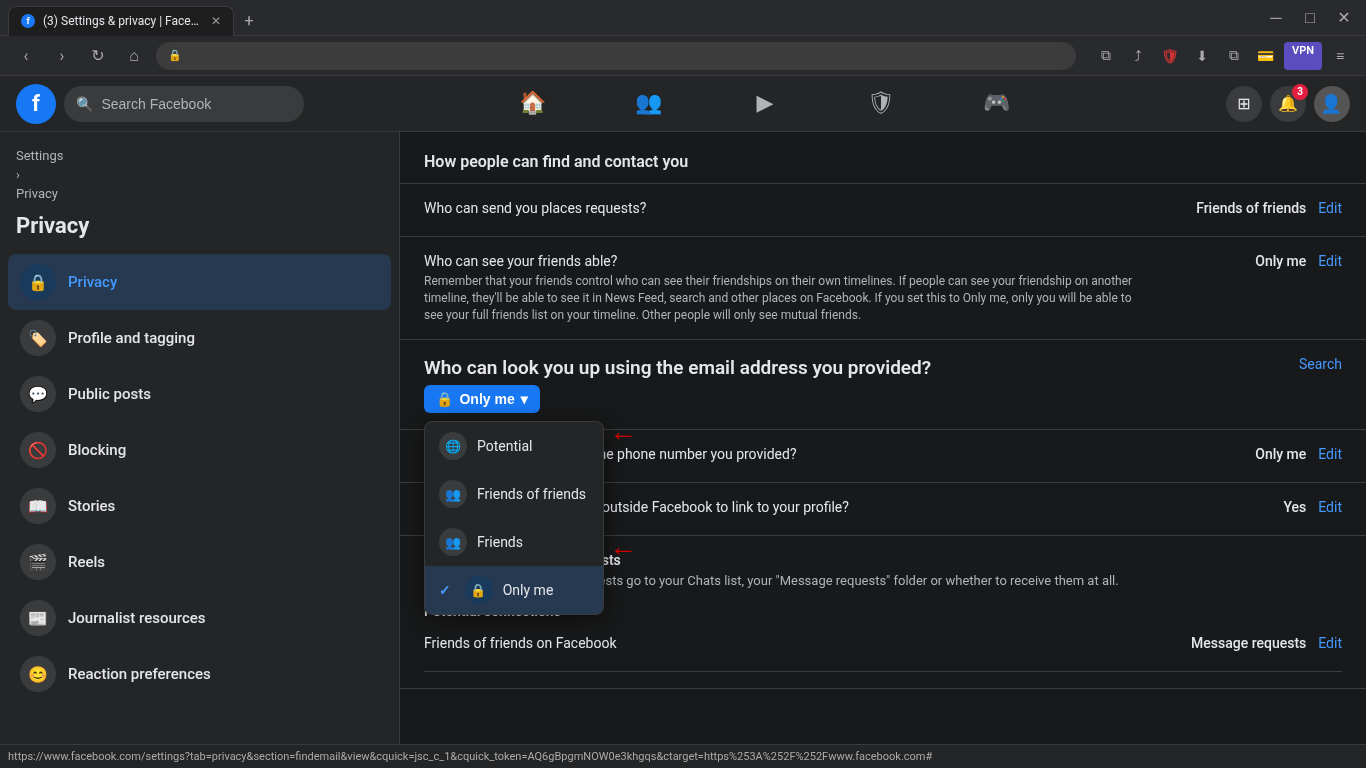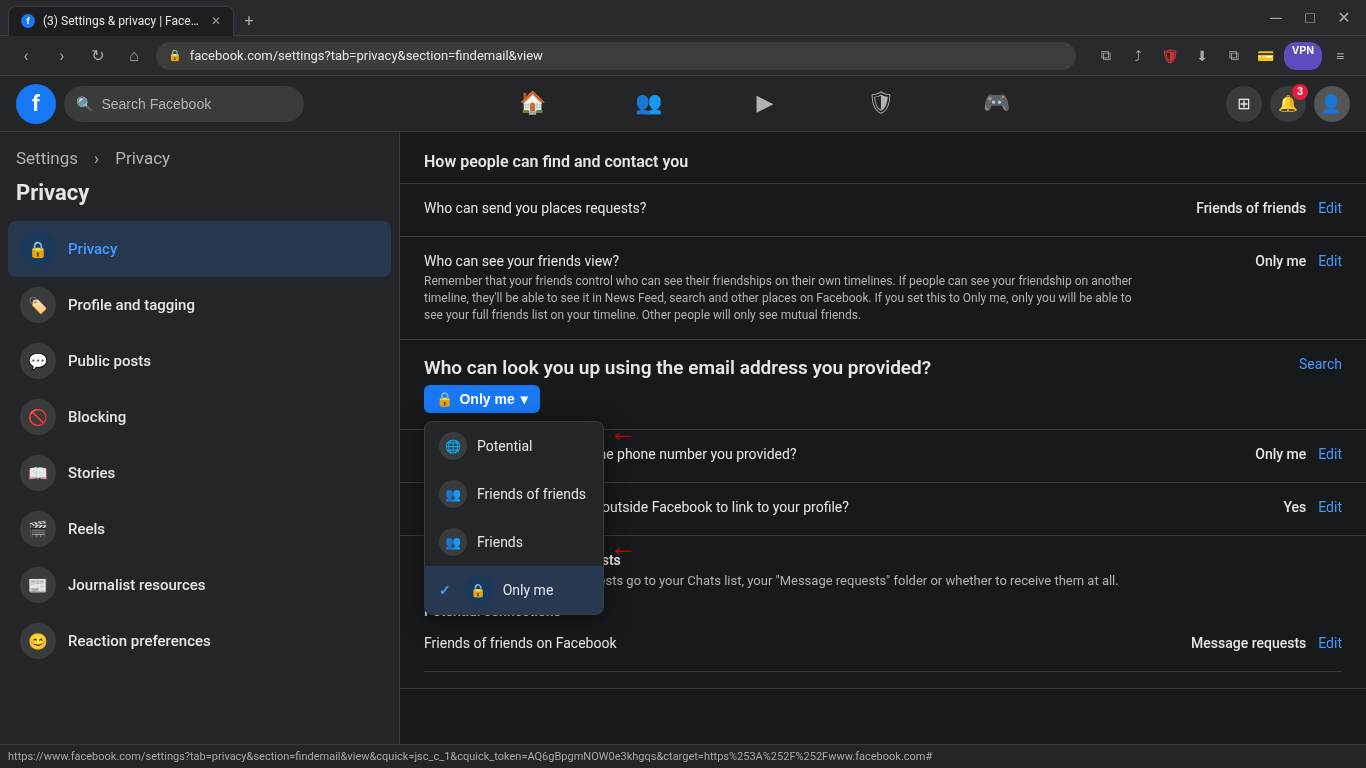--- a/index.html
+++ b/index.html
@@ -11,21 +11,21 @@
     .browser-tab { background: #1e1e1e; border-radius: 8px 8px 0 0; padding: 0 12px; height: 30px; display: flex; align-items: center; gap: 8px; font-size: 12px; color: #e4e6eb; border: 1px solid #3c3c3c; border-bottom: none; min-width: 200px; }
     .browser-tab .favicon { width: 14px; height: 14px; background: #1877f2; border-radius: 50%; display: flex; align-items: center; justify-content: center; font-size: 9px; color: white; font-weight: bold; flex-shrink: 0; }
     .tab-close { margin-left: auto; opacity: 0.6; cursor: pointer; }
     .browser-tab-new { width: 30px; height: 30px; display: flex; align-items: center; justify-content: center; font-size: 16px; color: #aaa; cursor: pointer; }
     .browser-nav { background: #292a2d; height: 40px; display: flex; align-items: center; padding: 0 12px; gap: 8px; border-bottom: 1px solid #3c3c3c; }
     .nav-btn { width: 28px; height: 28px; border-radius: 50%; display: flex; align-items: center; justify-content: center; cursor: pointer; color: #aaa; font-size: 16px; }
     .address-bar { flex: 1; background: #3c3c3c; border-radius: 20px; height: 28px; display: flex; align-items: center; padding: 0 12px; gap: 8px; font-size: 12px; color: #e4e6eb; }
     .address-bar .lock-icon { color: #aaa; font-size: 11px; }
     .browser-actions { display: flex; gap: 4px; margin-left: 8px; }
     .browser-action-btn { width: 28px; height: 28px; border-radius: 4px; display: flex; align-items: center; justify-content: center; cursor: pointer; color: #aaa; font-size: 14px; }
-    .vpn-badge { background: #5b4dbe; border-radius: 12px; padding: 2px 8px; font-size: 11px; color: white; font-weight: 600; }
+    .vpn-badge { background: #5b4dbe; border-radius: 4px; padding: 2px 8px; font-size: 11px; color: white; font-weight: 600; }
 
     
     .fb-header { background: #242526; height: 56px; display: flex; align-items: center; padding: 0 16px; gap: 8px; border-bottom: 1px solid #3a3b3c; position: relative; z-index: 100; }
     .fb-logo { width: 40px; height: 40px; background: #1877f2; border-radius: 50%; display: flex; align-items: center; justify-content: center; font-size: 22px; font-weight: bold; color: white; flex-shrink: 0; }
     .fb-search { background: #3a3b3c; border-radius: 20px; height: 36px; display: flex; align-items: center; padding: 0 12px; gap: 8px; width: 240px; }
     .fb-search input { background: transparent; border: none; outline: none; color: #e4e6eb; font-size: 14px; width: 100%; }
     .fb-search input::placeholder { color: #b0b3b8; }
     .fb-nav { display: flex; align-items: center; gap: 4px; flex: 1; justify-content: center; }
     .fb-nav-btn { width: 112px; height: 48px; display: flex; align-items: center; justify-content: center; border-radius: 8px; cursor: pointer; color: #b0b3b8; font-size: 22px; border-bottom: 2px solid transparent; }
     .fb-header-right { display: flex; align-items: center; gap: 8px; }
@@ -33,21 +33,21 @@
     .notif-badge { position: absolute; top: -2px; right: -2px; background: #e41e3f; border-radius: 50%; width: 16px; height: 16px; font-size: 10px; color: white; display: flex; align-items: center; justify-content: center; font-weight: bold; }
     .fb-avatar { width: 36px; height: 36px; border-radius: 50%; background: #555; overflow: hidden; display: flex; align-items: center; justify-content: center; font-size: 18px; cursor: pointer; }
 
     
     .main-layout { display: flex; height: calc(768px - 36px - 40px - 56px); }
 
     
     .sidebar { width: 400px; background: #242526; overflow-y: auto; padding: 12px 8px; flex-shrink: 0; border-right: 1px solid #3a3b3c; }
     .sidebar::-webkit-scrollbar { width: 6px; }
     .sidebar::-webkit-scrollbar-thumb { background: #555; border-radius: 3px; }
-    .breadcrumb { font-size: 17px; color: #b0b3b8; padding: 4px 8px 8px; display: flex; gap: 16px; }
+    .breadcrumb { font-size: 13px; color: #b0b3b8; padding: 4px 8px 8px; display: flex; gap: 4px; flex-direction: column; }
     .breadcrumb a { color: #b0b3b8; text-decoration: none; }
     .breadcrumb span { color: #b0b3b8; }
     .sidebar-title { font-size: 22px; font-weight: 700; color: #e4e6eb; padding: 4px 8px 16px; }
     .sidebar-item { display: flex; align-items: center; gap: 12px; padding: 10px 12px; border-radius: 8px; cursor: pointer; color: #e4e6eb; }
     .sidebar-item.active { background: #263951; color: #4599ff; }
     .sidebar-item-icon { width: 36px; height: 36px; background: #3a3b3c; border-radius: 50%; display: flex; align-items: center; justify-content: center; font-size: 16px; flex-shrink: 0; }
     .sidebar-item.active .sidebar-item-icon { background: #1a3a5c; }
     .sidebar-item-label { font-size: 15px; font-weight: 500; }
 
     
@@ -108,21 +108,20 @@
   </div>
 </div>
 
 <div class="browser-nav">
   <div class="nav-btn">‹</div>
   <div class="nav-btn">›</div>
   <div class="nav-btn">↻</div>
   <div class="nav-btn">⌂</div>
   <div class="address-bar">
     <span class="lock-icon">🔒</span>
-    <span style="font-size:13px;">facebook.com/settings?tab=privacy&amp;section=findemail&amp;view</span>
   </div>
   <div class="browser-actions">
     <div class="browser-action-btn">⧉</div>
     <div class="browser-action-btn">⤴</div>
     <div class="browser-action-btn" style="color:#cc3333; font-weight:bold;">🛡</div>
     <div class="browser-action-btn">⬇</div>
     <div class="browser-action-btn">⧉</div>
     <div class="browser-action-btn">💳</div>
     <div class="vpn-badge">VPN</div>
     <div class="browser-action-btn">≡</div>
@@ -207,21 +206,21 @@
         <div class="setting-row-question">Who can send you places requests?</div>
       </div>
       <div class="setting-row-right">
         <span class="setting-value">Friends of friends</span>
         <a class="edit-link">Edit</a>
       </div>
     </div>
 
     <div class="setting-row">
       <div class="setting-row-left">
-        <div class="setting-row-question">Who can see your friends view?</div>
+        <div class="setting-row-question">Who can see your friends able?</div>
         <div class="setting-row-desc">Remember that your friends control who can see their friendships on their own timelines. If people can see your friendship on another timeline, they'll be able to see it in News Feed, search and other places on Facebook. If you set this to Only me, only you will be able to see your full friends list on your timeline. Other people will only see mutual friends.</div>
       </div>
       <div class="setting-row-right">
         <span class="setting-value">Only me</span>
         <a class="edit-link">Edit</a>
       </div>
     </div>
 
     <div class="email-lookup-row">
       <div style="display:flex; justify-content:space-between; align-items:flex-start;">

